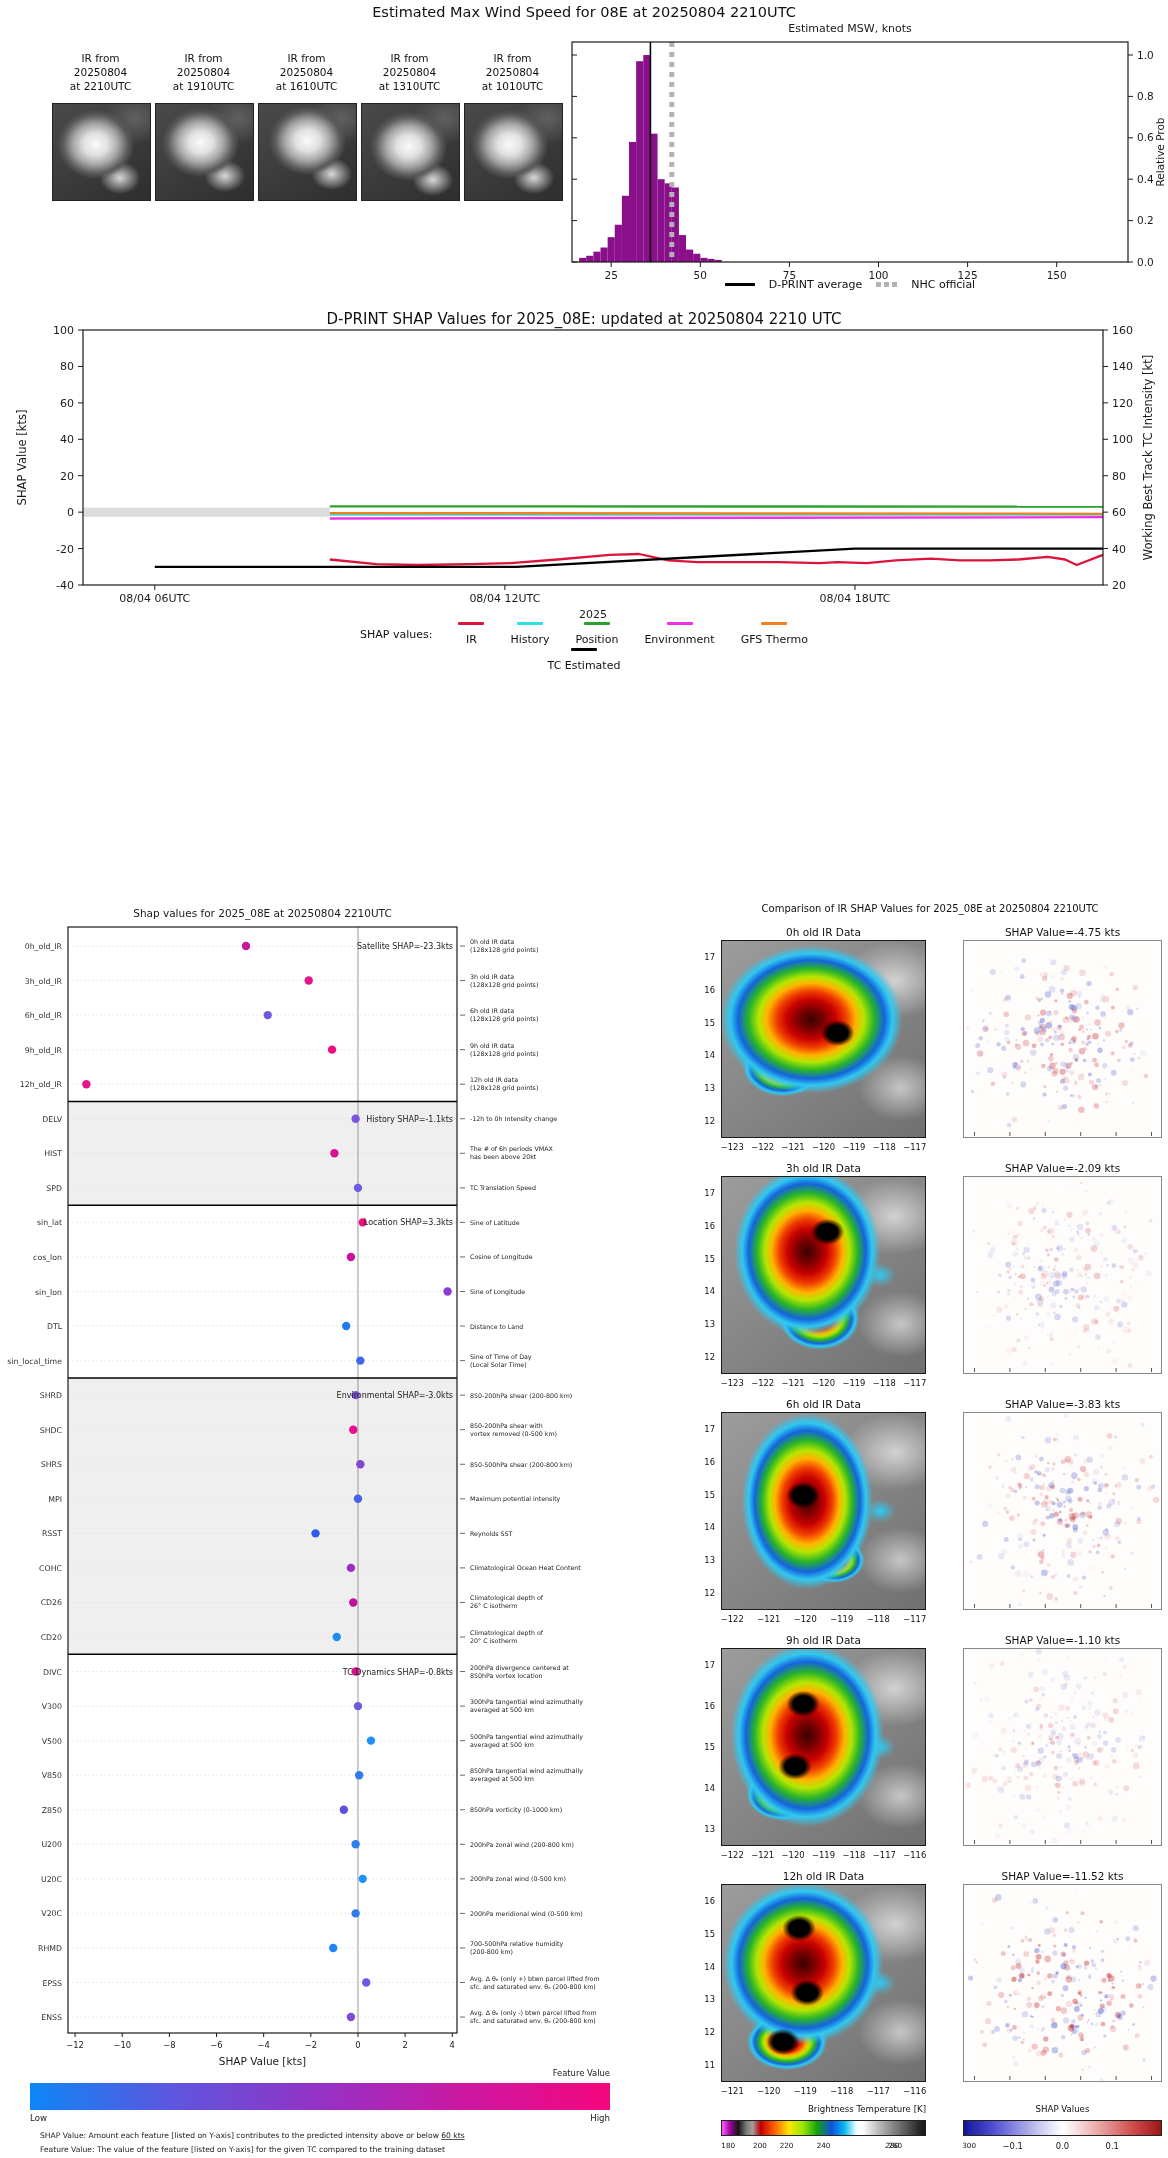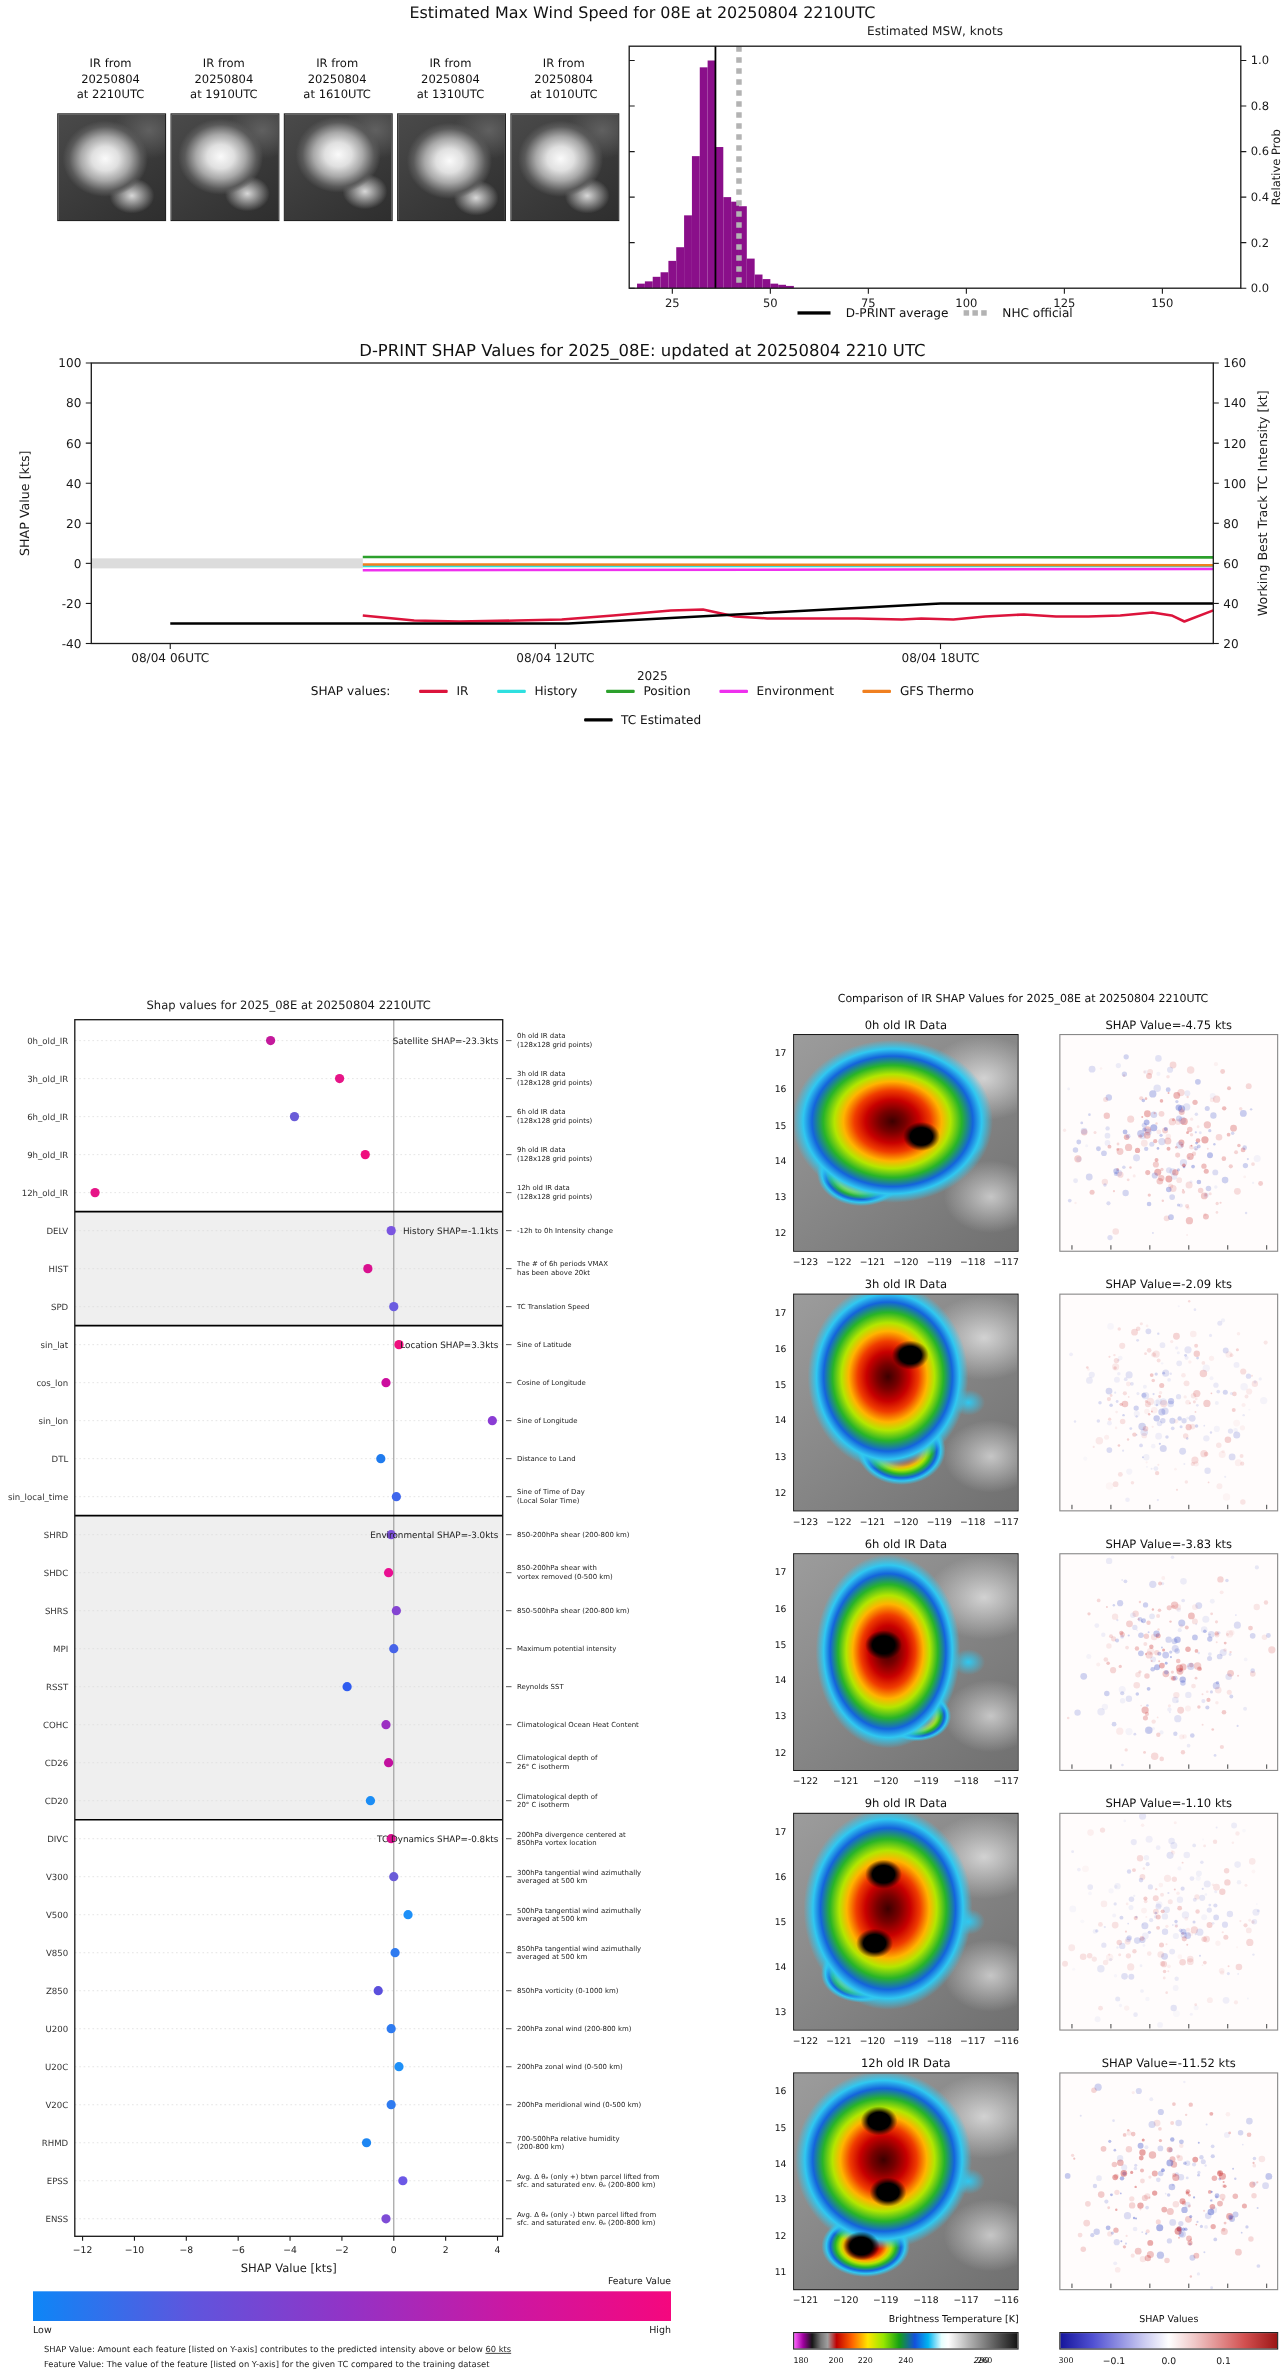--- a/index.html
+++ b/index.html
@@ -8,21 +8,21 @@
   .abs{position:absolute;}
   .main-title{left:0;top:4px;width:1168px;font-size:14.5px;text-align:center;color:#111;}
   .thumb-cap{font-size:10.5px;line-height:1.32;text-align:center;color:#111;}
   .ir-thumb{border:1px solid #222;}
   .hist-legend{display:flex;align-items:center;justify-content:center;gap:14px;font-size:11px;color:#111;}
   .swatch-line{display:inline-block;width:30px;height:3px;background:#000;}
   .swatch-dots{display:inline-flex;gap:3px;}
   .swatch-dots i{width:5px;height:5px;background:#b3b3b3;display:inline-block;}
   .ts-title{font-size:15px;text-align:center;color:#111;}
   .ts-legend{display:flex;align-items:center;justify-content:center;gap:26px;font-size:11px;color:#111;}
-  .ts-legend .item{display:flex;align-items:center;gap:8px;}
+  .ts-legend .item{display:flex;align-items:center;gap:8px;flex-direction:column;}
   .ts-legend .sw{width:26px;height:3px;display:inline-block;border-radius:1px;}
   .cmp-title{font-size:10px;text-align:center;color:#111;}
   .panel-title{font-size:10.5px;text-align:center;color:#111;}
   .ir-panel{border:1px solid #1a1a1a;box-sizing:border-box;}
   .shap-panel{border:1px solid #888;box-sizing:border-box;background:#fffcfc;}
   .geo-label{font-size:8.4px;color:#111;}
   .lat-label{text-align:right;}
   .lon-label{text-align:center;}
   .cbar{box-sizing:border-box;border:1px solid #222;}
   .cbar-label{font-size:8.6px;text-align:center;color:#111;}

